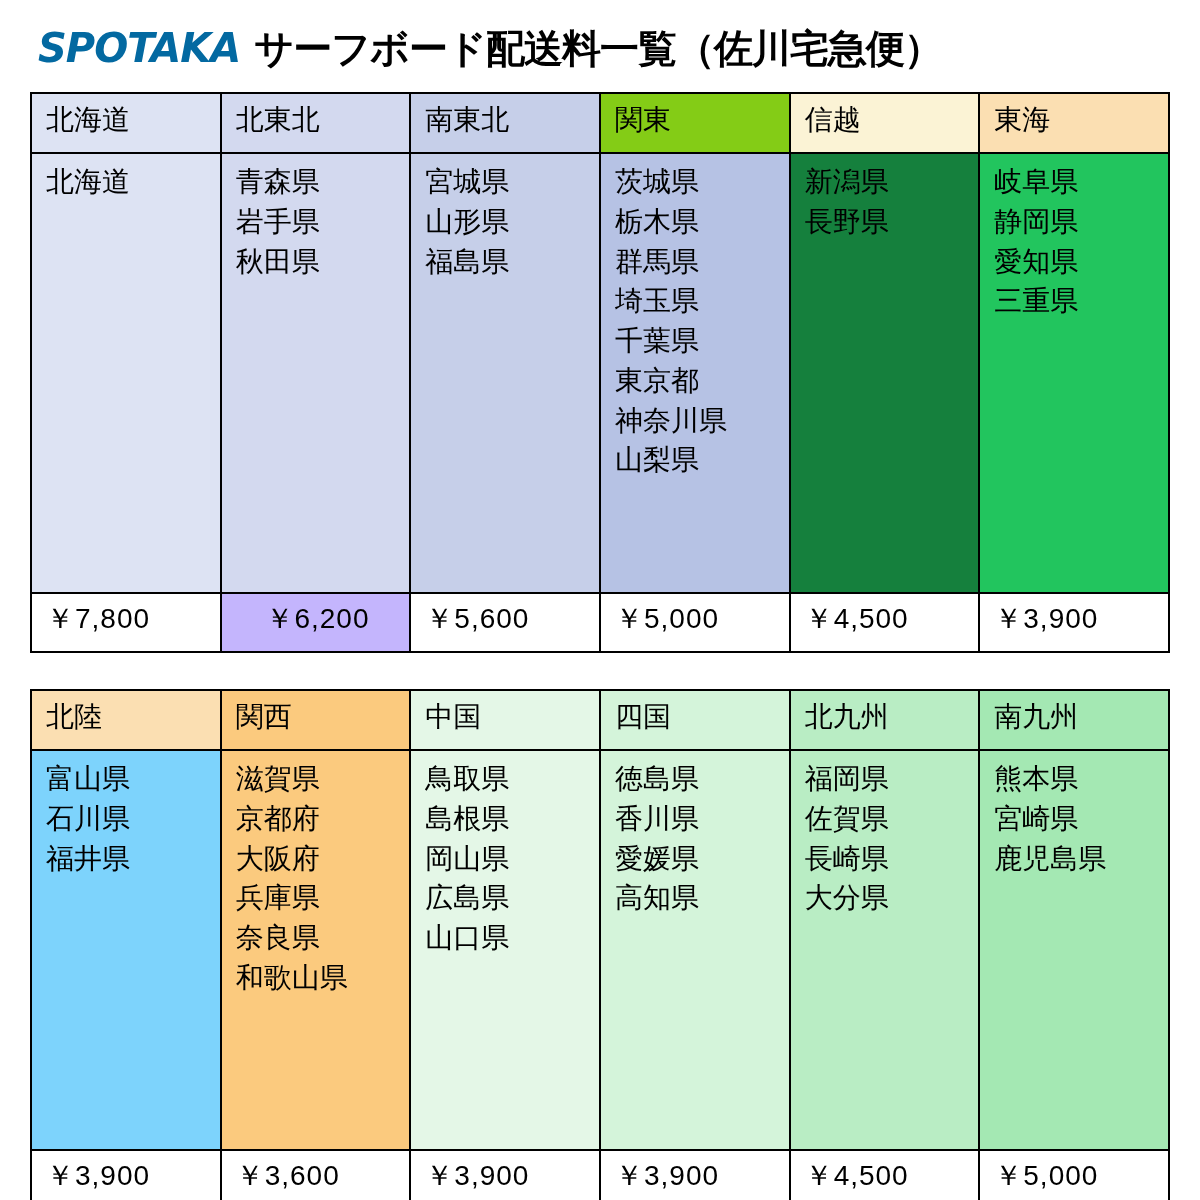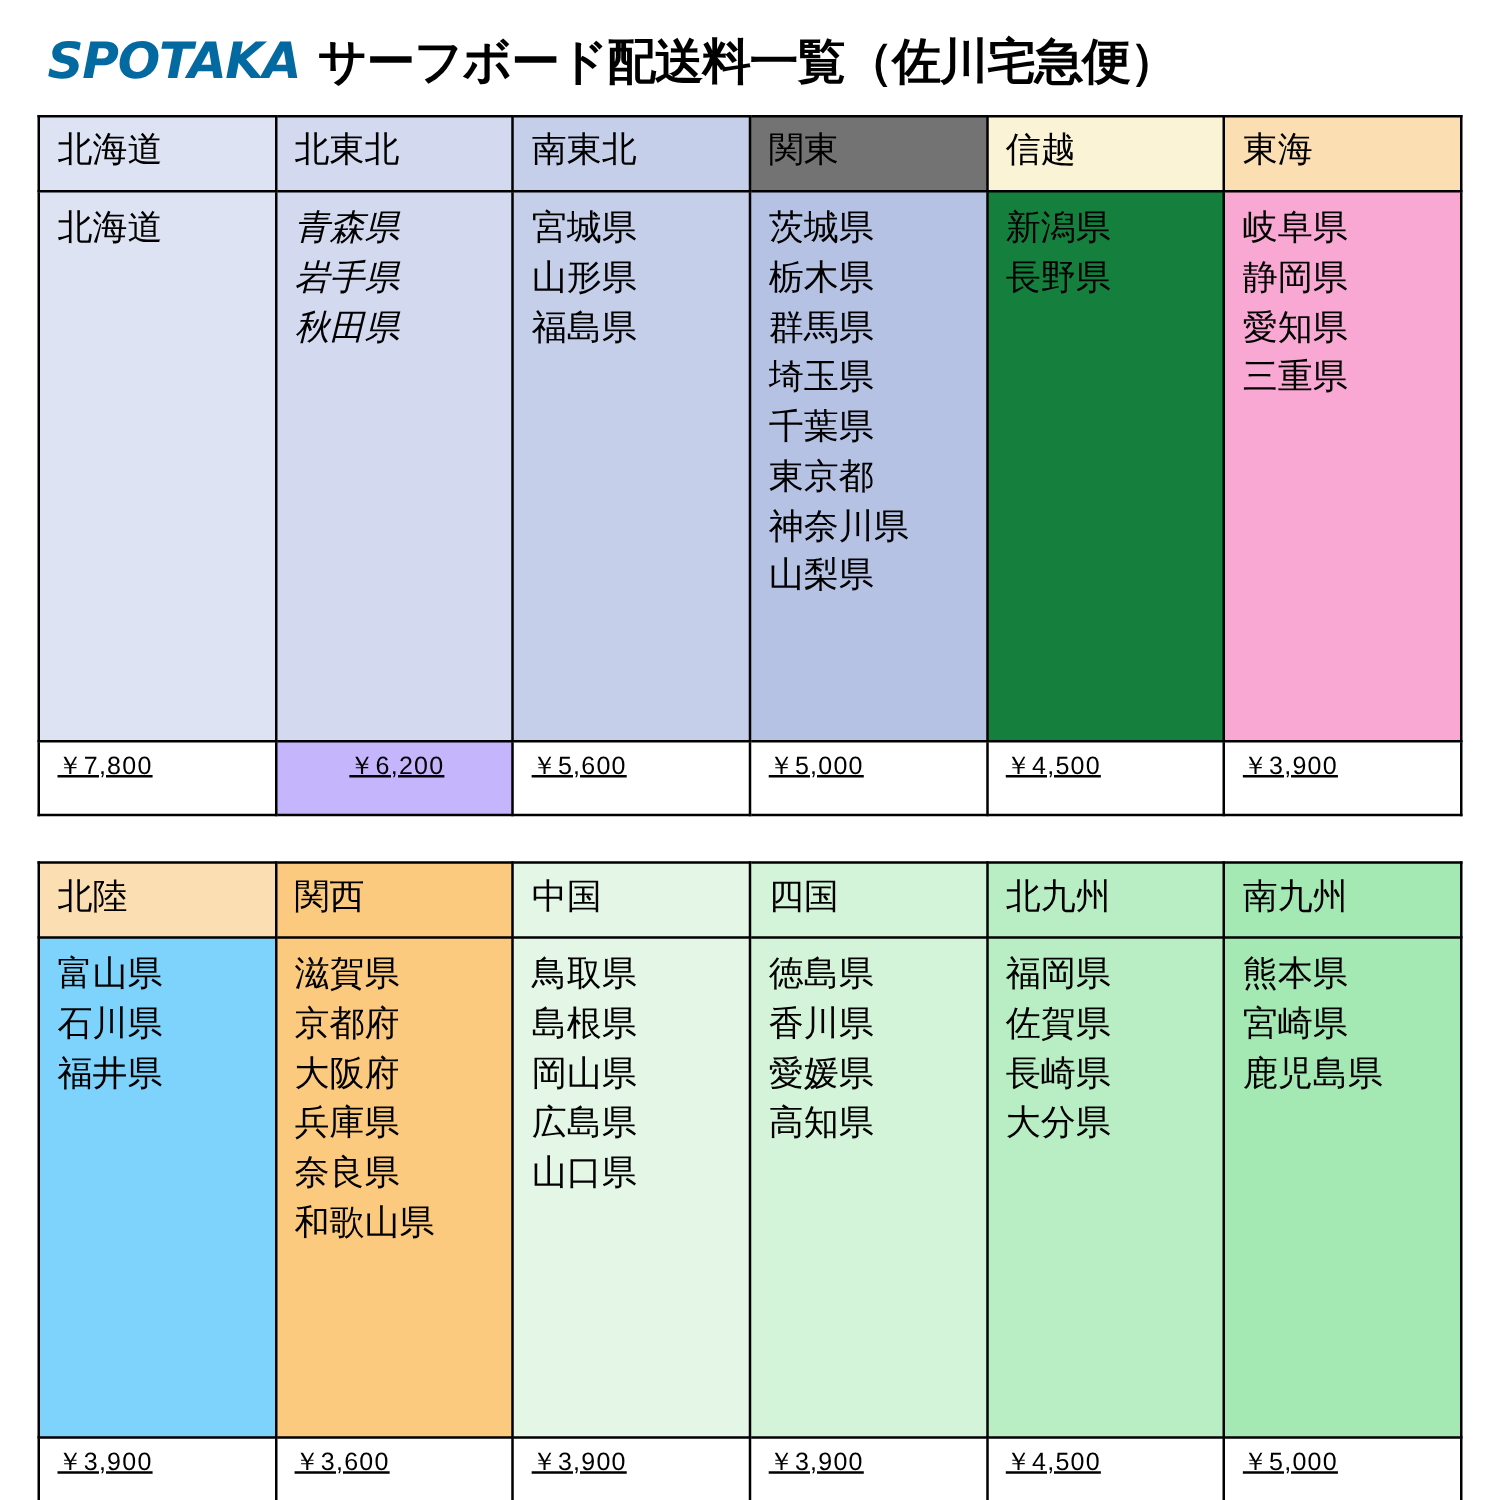--- a/index.html
+++ b/index.html
@@ -60,24 +60,23 @@
     line-height: 1.42;
   }
   .grid td.region-head {
     height: 44px;
     padding: 6px 10px 8px 14px;
     font-size: 28px;
   }
   .grid td.price {
     height: 44px;
     padding: 5px 10px 8px 14px;
-    font-size: 20px;
+    font-size: 28px;
     letter-spacing: 1px;
     white-space: nowrap;
-    text-decoration: underline;
   }
   .body-cell { height: 420px; }
   .body-cell-2 { height: 380px; }
   .pref-line { display: block; }
 
   .table-gap { height: 36px; }
 </style>
 </head>
 <body>
 
@@ -87,29 +86,29 @@
     <span class="brand">SPOTAKA</span>
     <span class="header-title">サーフボード配送料一覧（佐川宅急便）</span>
   </div>
 
   <table class="grid" id="table-0">
     <tbody>
       <tr>
           <td class="region-head" style="background: rgb(221, 227, 243);">北海道</td>
           <td class="region-head" style="background: rgb(211, 217, 239);">北東北</td>
           <td class="region-head" style="background: rgb(198, 207, 233);">南東北</td>
-          <td class="region-head" style="background: #737373;">関東</td>
+          <td class="region-head" style="background: #84cc16;">関東</td>
           <td class="region-head" style="background: rgb(251, 243, 213); margin-top: 28px;">信越</td>
           <td class="region-head" style="background: rgb(251, 223, 178);">東海</td>
         </tr>
       <tr>
           <td class="body-cell" style="background: rgb(221, 227, 243);">
             <span class="pref-line">北海道</span>
           </td>
-          <td class="body-cell" style="background: rgb(211, 217, 239); font-style: italic;">
+          <td class="body-cell" style="background: rgb(211, 217, 239);">
             <span class="pref-line">青森県</span>
             <span class="pref-line">岩手県</span>
             <span class="pref-line">秋田県</span>
           </td>
           <td class="body-cell" style="background: rgb(198, 207, 233);">
             <span class="pref-line">宮城県</span>
             <span class="pref-line">山形県</span>
             <span class="pref-line">福島県</span>
           </td>
           <td class="body-cell" style="background: rgb(182, 194, 228);">
@@ -119,21 +118,21 @@
             <span class="pref-line">埼玉県</span>
             <span class="pref-line">千葉県</span>
             <span class="pref-line">東京都</span>
             <span class="pref-line">神奈川県</span>
             <span class="pref-line">山梨県</span>
           </td>
           <td class="body-cell" style="background: #15803d;">
             <span class="pref-line">新潟県</span>
             <span class="pref-line">長野県</span>
           </td>
-          <td class="body-cell" style="background: #f9a8d4;">
+          <td class="body-cell" style="background: #22c55e;">
             <span class="pref-line">岐阜県</span>
             <span class="pref-line">静岡県</span>
             <span class="pref-line">愛知県</span>
             <span class="pref-line">三重県</span>
           </td>
         </tr>
       <tr>
           <td class="price" style="background: rgb(255, 255, 255);">￥7,800</td>
           <td class="price" style="background: #c4b5fd; text-align: center;">￥6,200</td>
           <td class="price" style="background: rgb(255, 255, 255);">￥5,600</td>

